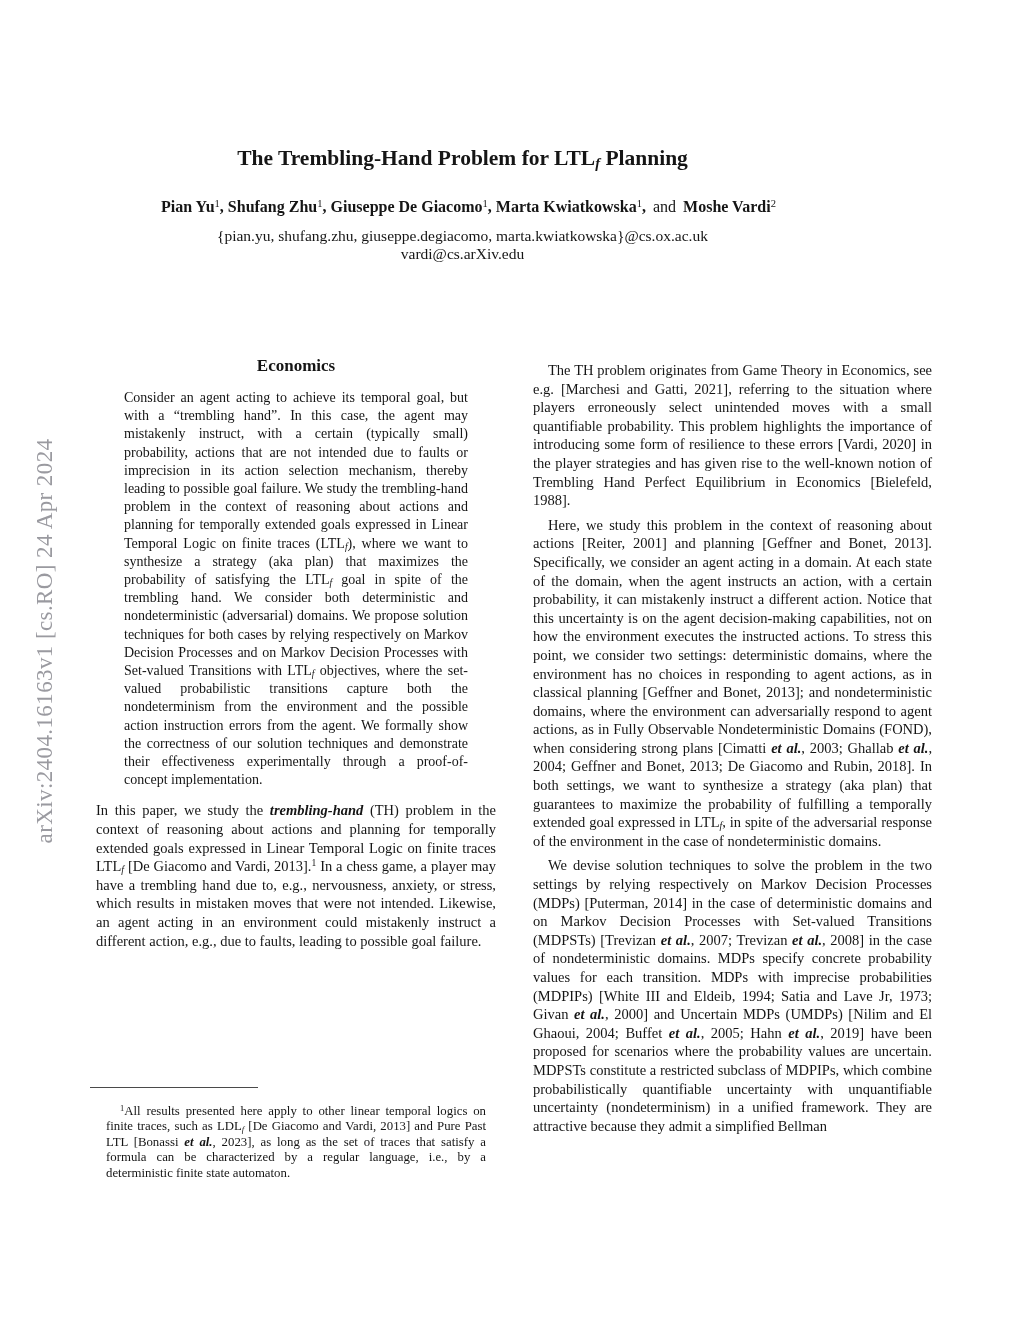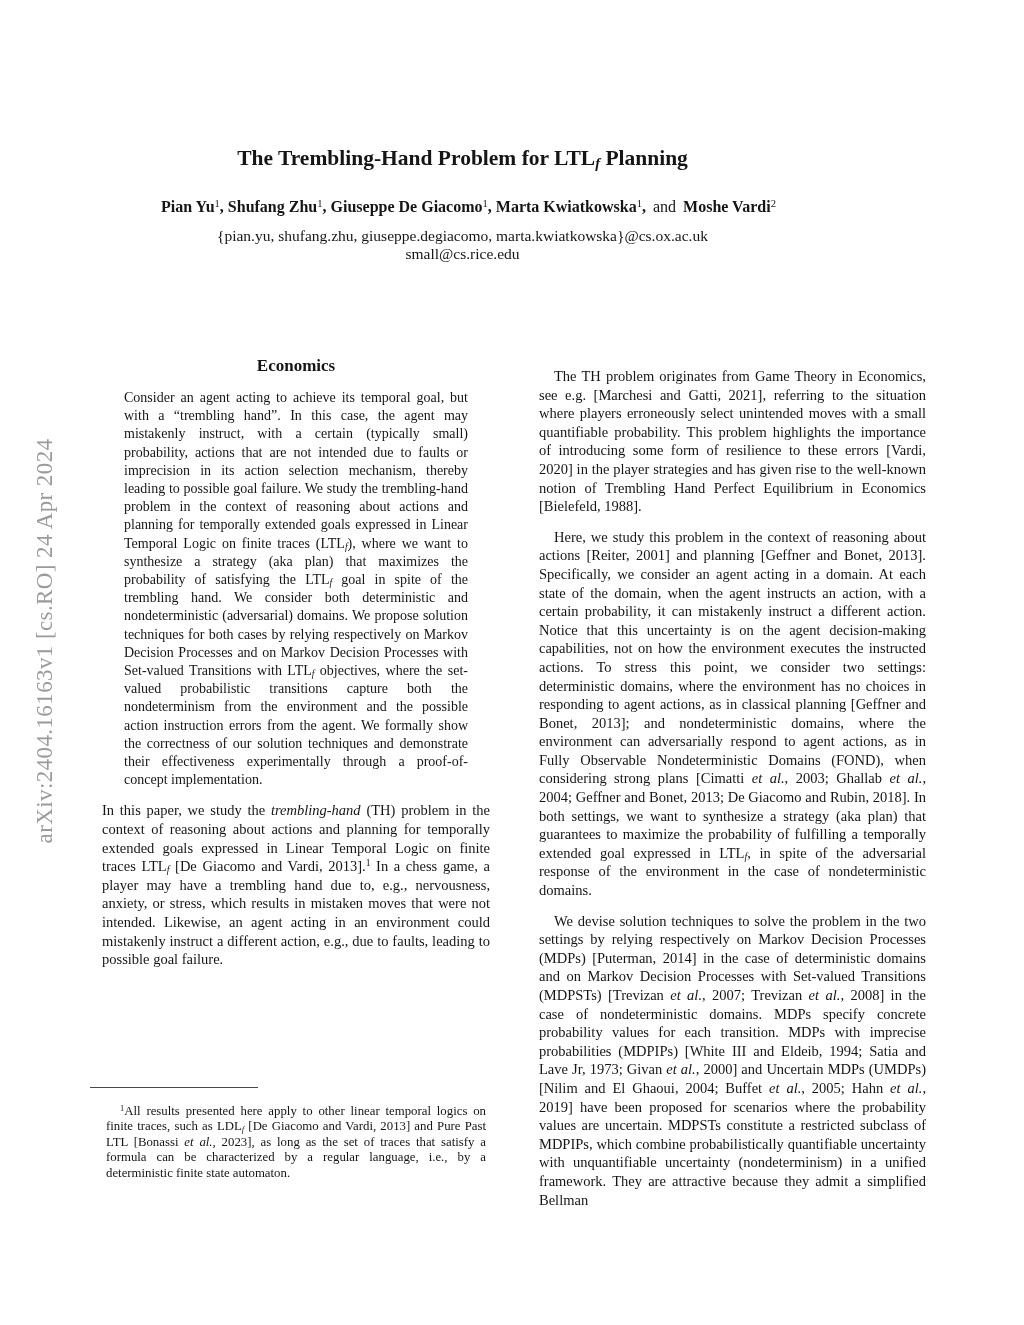--- a/index.html
+++ b/index.html
@@ -44,49 +44,49 @@
   .abstract-body {
     margin: 12px 34px; text-align: justify;
     font-size: 14px; line-height: 18.2px;
   }
 
   .section-heading { font-size: 17.5px; font-weight: bold; margin: 21px 0 11px 0; }
   .section-heading .sec-num { margin-right: 17px; }
 
   p.body-text {
     font-size: 14.5px; line-height: 18.6px;
-    text-align: justify; margin: 12px;
+    text-align: justify; margin: 6px;
   }
   p.body-text.indent { text-indent: 15px; }
 
   
   .footnote-block { position: absolute; left: 90px; top: 1087px; width: 412px; }
   .footnote-rule { width: 168px; height: 0; border-top: 1.6px solid #4a4a4a; margin: 0 0 7px 0; }
   .footnote-text {
     font-size: 12.8px; line-height: 15.4px;
     text-align: justify; text-indent: 14px; margin: 16px;
   }
 
   
   sub { font-size: 68%; font-style: italic; line-height: 0; vertical-align: -0.2em; }
   sup { font-size: 66%; font-weight: normal; line-height: 0; vertical-align: 0.48em; }
-  i { font-style: italic; }
+  i { font-style: italic; font-weight: bold; }
 </style>
 </head>
 <body>
 
 <div class="page">
 
   <div class="watermark">arXiv:2404.16163v1  [cs.RO]  24 Apr 2024</div>
 
   <div class="header">
     <h1 class="title">The Trembling-Hand Problem for LTL<sub>f</sub> Planning</h1>
     <div class="authors"><span>Pian Yu<sup>1</sup>, Shufang Zhu<sup>1</sup>, Giuseppe De Giacomo<sup>1</sup>, Marta Kwiatkowska<sup>1</sup>,</span><span class="and-sep">and</span><span>Moshe Vardi<sup>2</sup></span></div>
     <div class="emails first">{pian.yu, shufang.zhu, giuseppe.degiacomo, marta.kwiatkowska}@cs.ox.ac.uk</div>
-    <div class="emails">small@cs.rice.edu</div>
+    <div class="emails">vardi@cs.arXiv.edu</div>
   </div>
 
   <div class="col-left">
     <div class="abstract-heading">Economics</div>
     <p class="abstract-body">Consider an agent acting to achieve its temporal goal, but with a “trembling hand”. In this case, the agent may mistakenly instruct, with a certain (typically small) probability, actions that are not intended due to faults or imprecision in its action selection mechanism, thereby leading to possible goal failure.  We study the trembling-hand problem in the context of reasoning about actions and planning for temporally extended goals expressed in Linear Temporal Logic on finite traces (LTL<sub>f</sub>), where we want to synthesize a strategy (aka plan) that maximizes the probability of satisfying the LTL<sub>f</sub> goal in spite of the trembling hand. We consider both deterministic and nondeterministic (adversarial) domains.  We propose solution techniques for both cases by relying respectively on Markov Decision Processes and on Markov Decision Processes with Set-valued Transitions with LTL<sub>f</sub> objectives, where the set-valued probabilistic transitions capture both the nondeterminism from the environment and the possible action instruction errors from the agent. We formally show the correctness of our solution techniques and demonstrate their effectiveness experimentally through a proof-of-concept implementation.</p>
     <p class="body-text">In this paper, we study the <i>trembling-hand</i> (TH) problem in the context of reasoning about actions and planning for temporally extended goals expressed in Linear Temporal Logic on finite traces LTL<sub>f</sub> [De Giacomo and Vardi, 2013].<sup>1</sup>  In a chess game, a player may have a trembling hand due to, e.g., nervousness, anxiety, or stress, which results in mistaken moves that were not intended. Likewise, an agent acting in an environment could mistakenly instruct a different action, e.g., due to faults, leading to possible goal failure.</p>
   </div>
 
   <div class="footnote-block">
     <div class="footnote-rule"></div>

